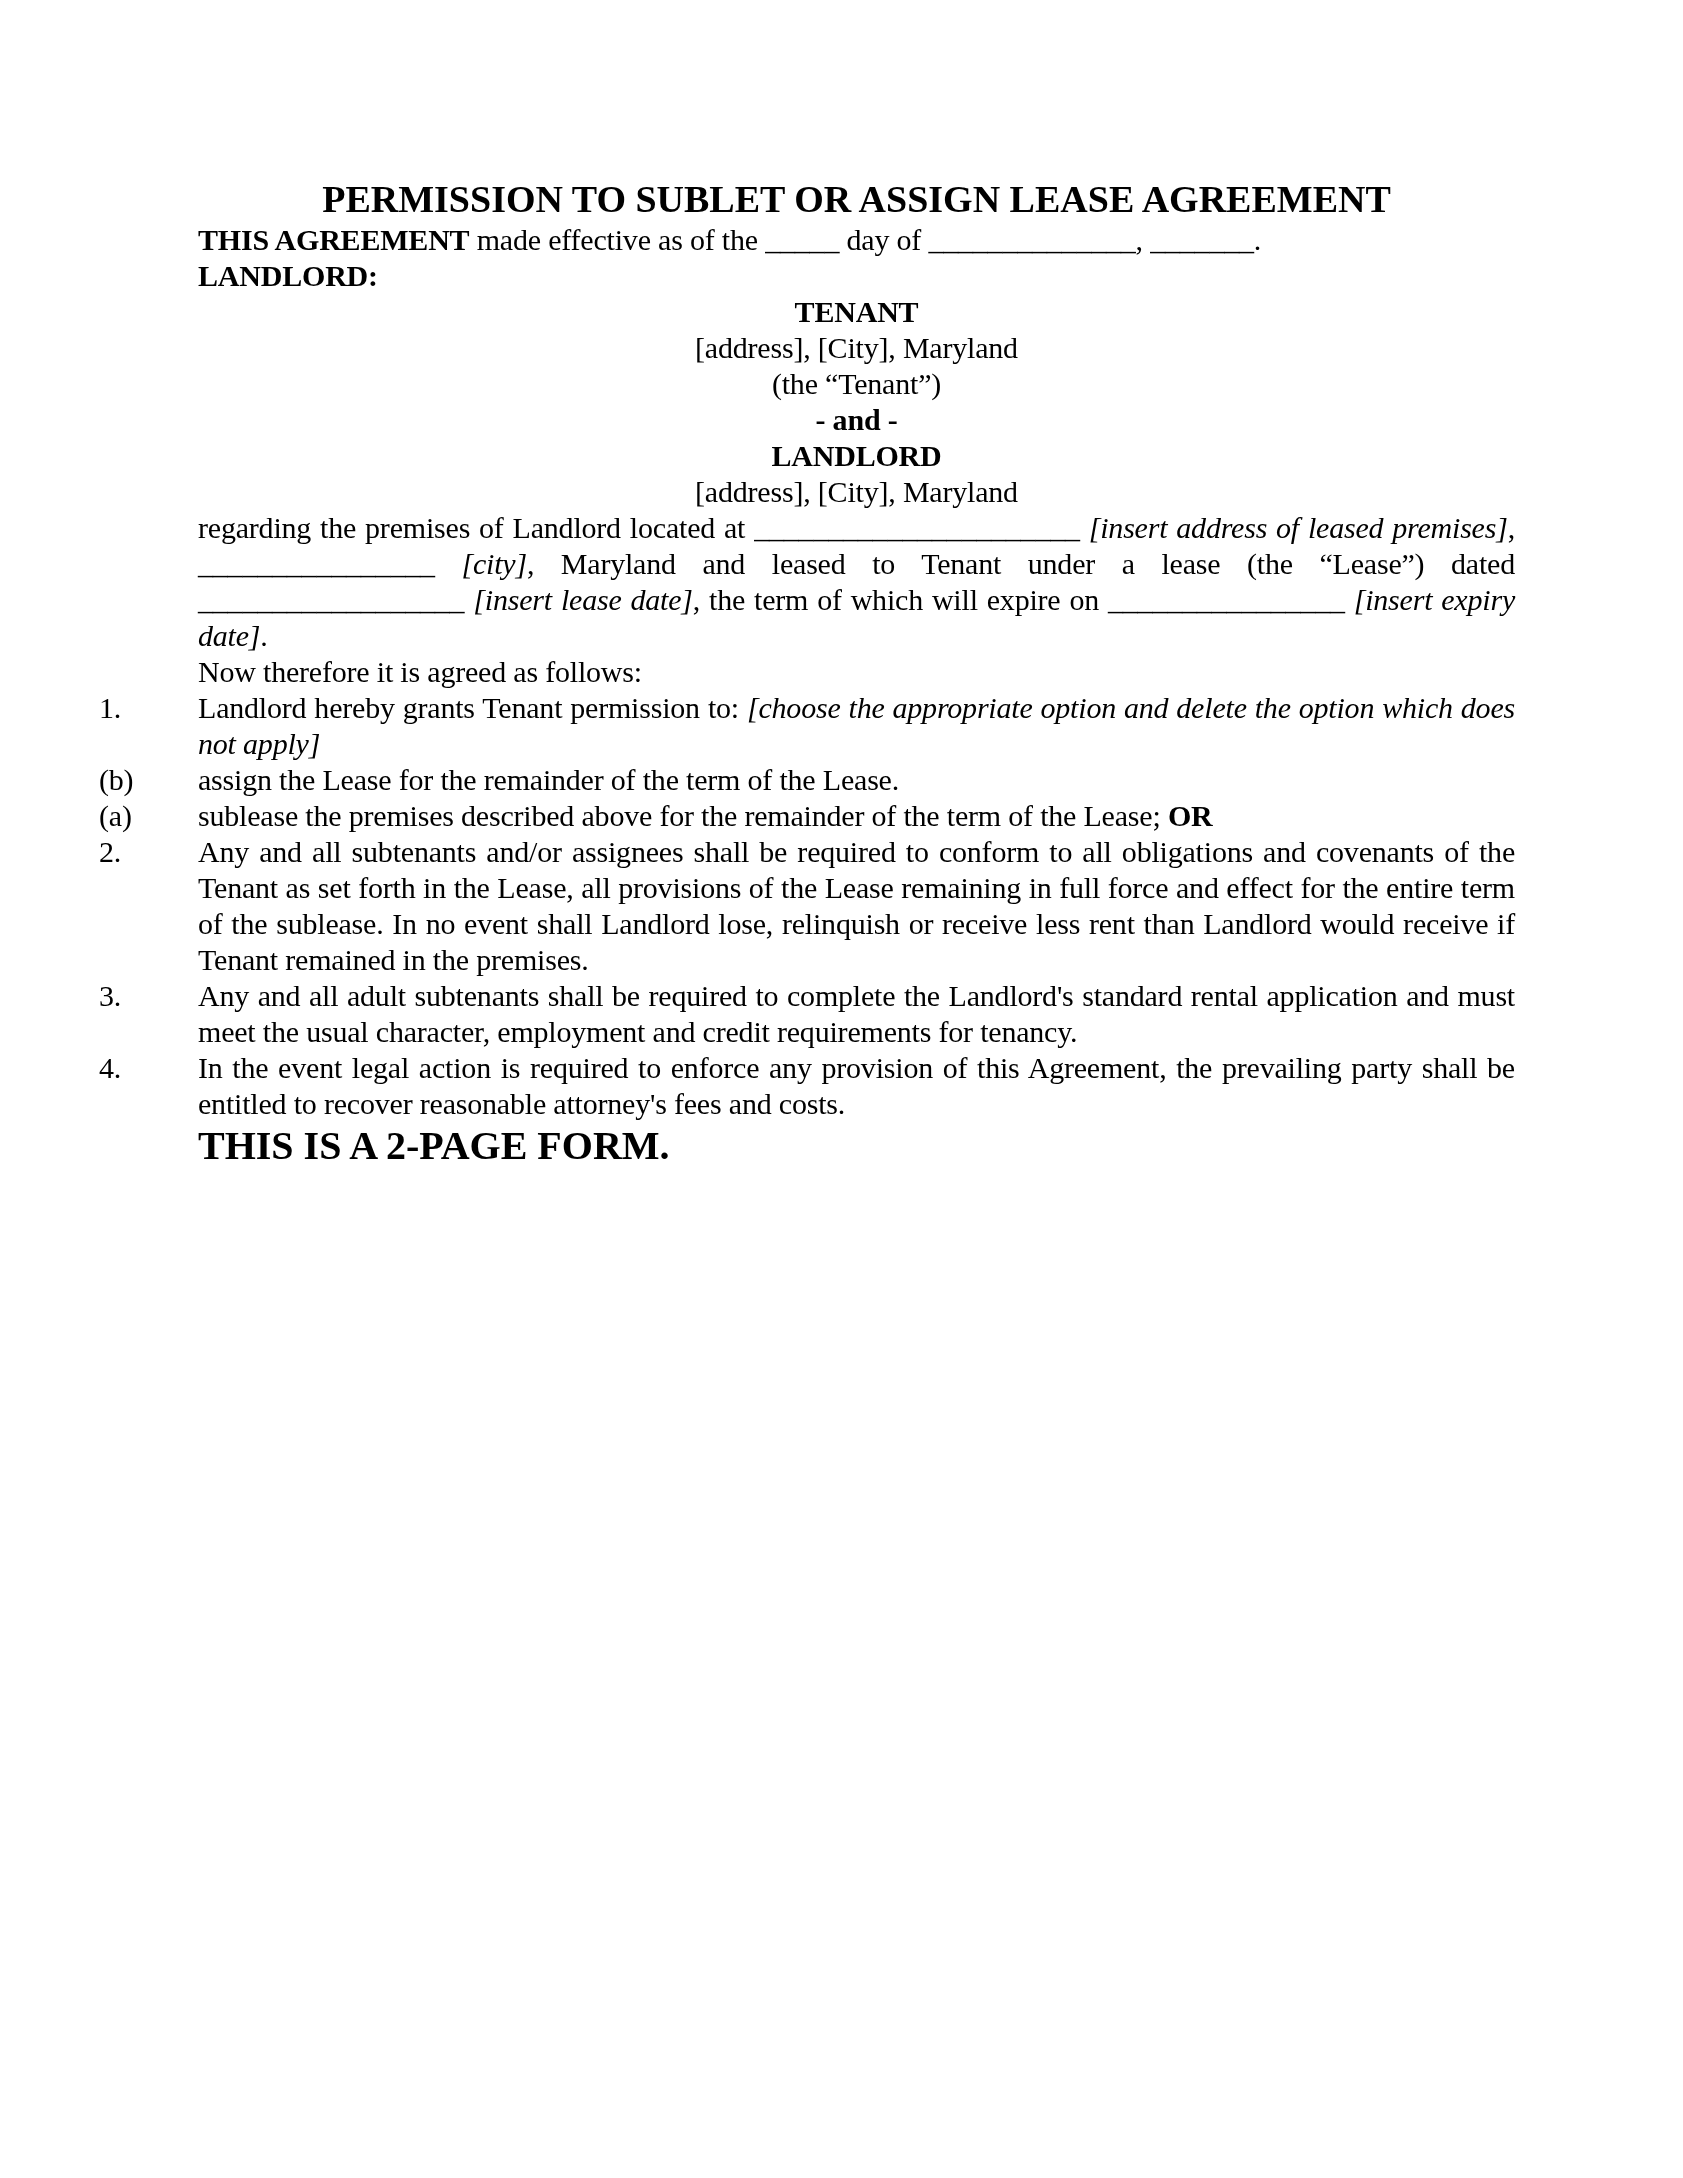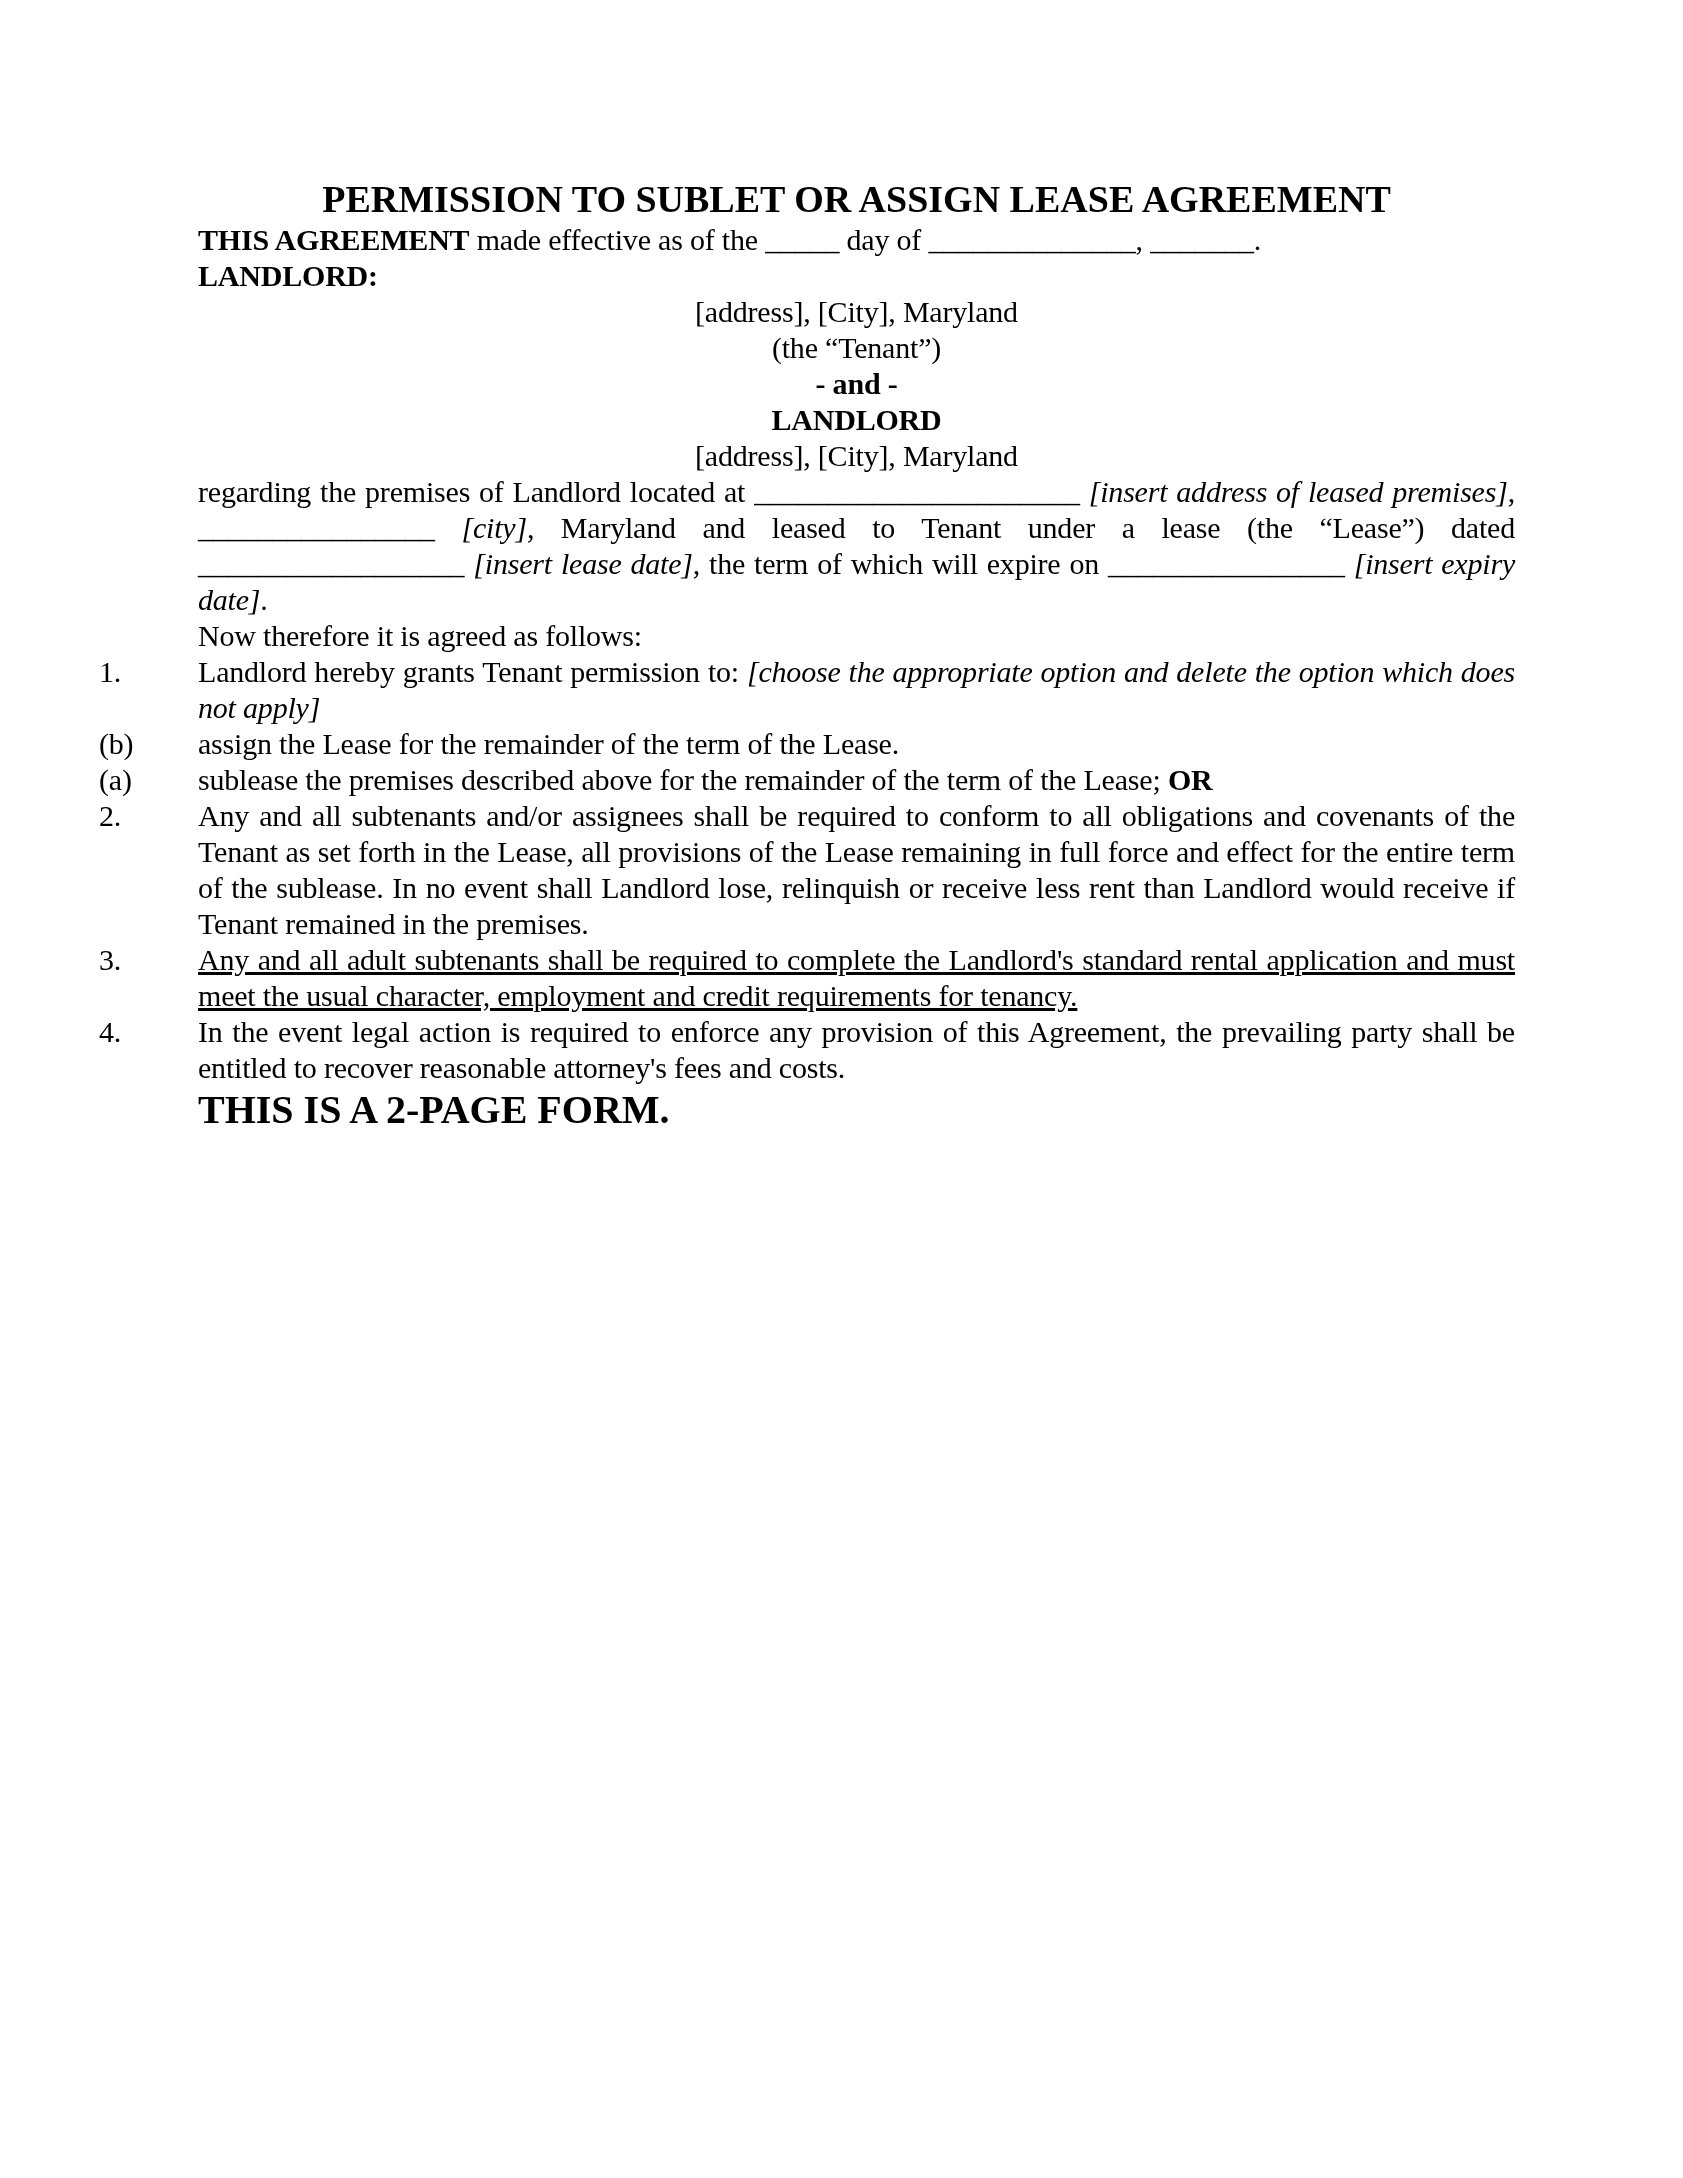--- a/index.html
+++ b/index.html
@@ -35,21 +35,21 @@
     }
     .m-agreement { margin-top: 59px; }
     .m-between  { margin-top: 37px; }
     .m-tenant   { margin-top: 24px; }
     .m-sep      { margin-top: 31px; }
     .m-landlord { margin-top: 35px; }
     .m-premises { margin-top: 31px; }
     .m-now      { margin-top: 30px; }
     .m-item1    { margin-top: 32px; }
     .m-item2    { margin-top: 29px; }
-    .m-item3    { margin-top: 34px; text-decoration: underline; }
+    .m-item3    { margin-top: 34px; }
     .m-item4    { margin-top: 32px; }
     .m-footer   { margin-top: 104px; }
     .item {
       margin-left: 99px;
       text-indent: -99px;
       text-align: justify;
     }
     .num {
       display: inline-block;
       width: 99px;
@@ -77,20 +77,21 @@
 <div class="page">
   <div class="content">
 
     <h1 class="title">PERMISSION TO SUBLET OR ASSIGN LEASE AGREEMENT</h1>
 
     <p class="m-agreement"><span class="b">THIS AGREEMENT</span><span> made effective as of the _____ day of ______________, _______.</span></p>
 
     <p class="b m-between">LANDLORD:</p>
 
     <div class="m-tenant">
+      <div class="center b">TENANT</div>
       <div class="center">[address], [City], Maryland</div>
       <div class="center">(the “Tenant”)</div>
     </div>
 
     <div class="center b m-sep">- and -</div>
 
     <div class="m-landlord">
       <div class="center b">LANDLORD</div>
       <div class="center">[address], [City], Maryland</div>
     </div>

